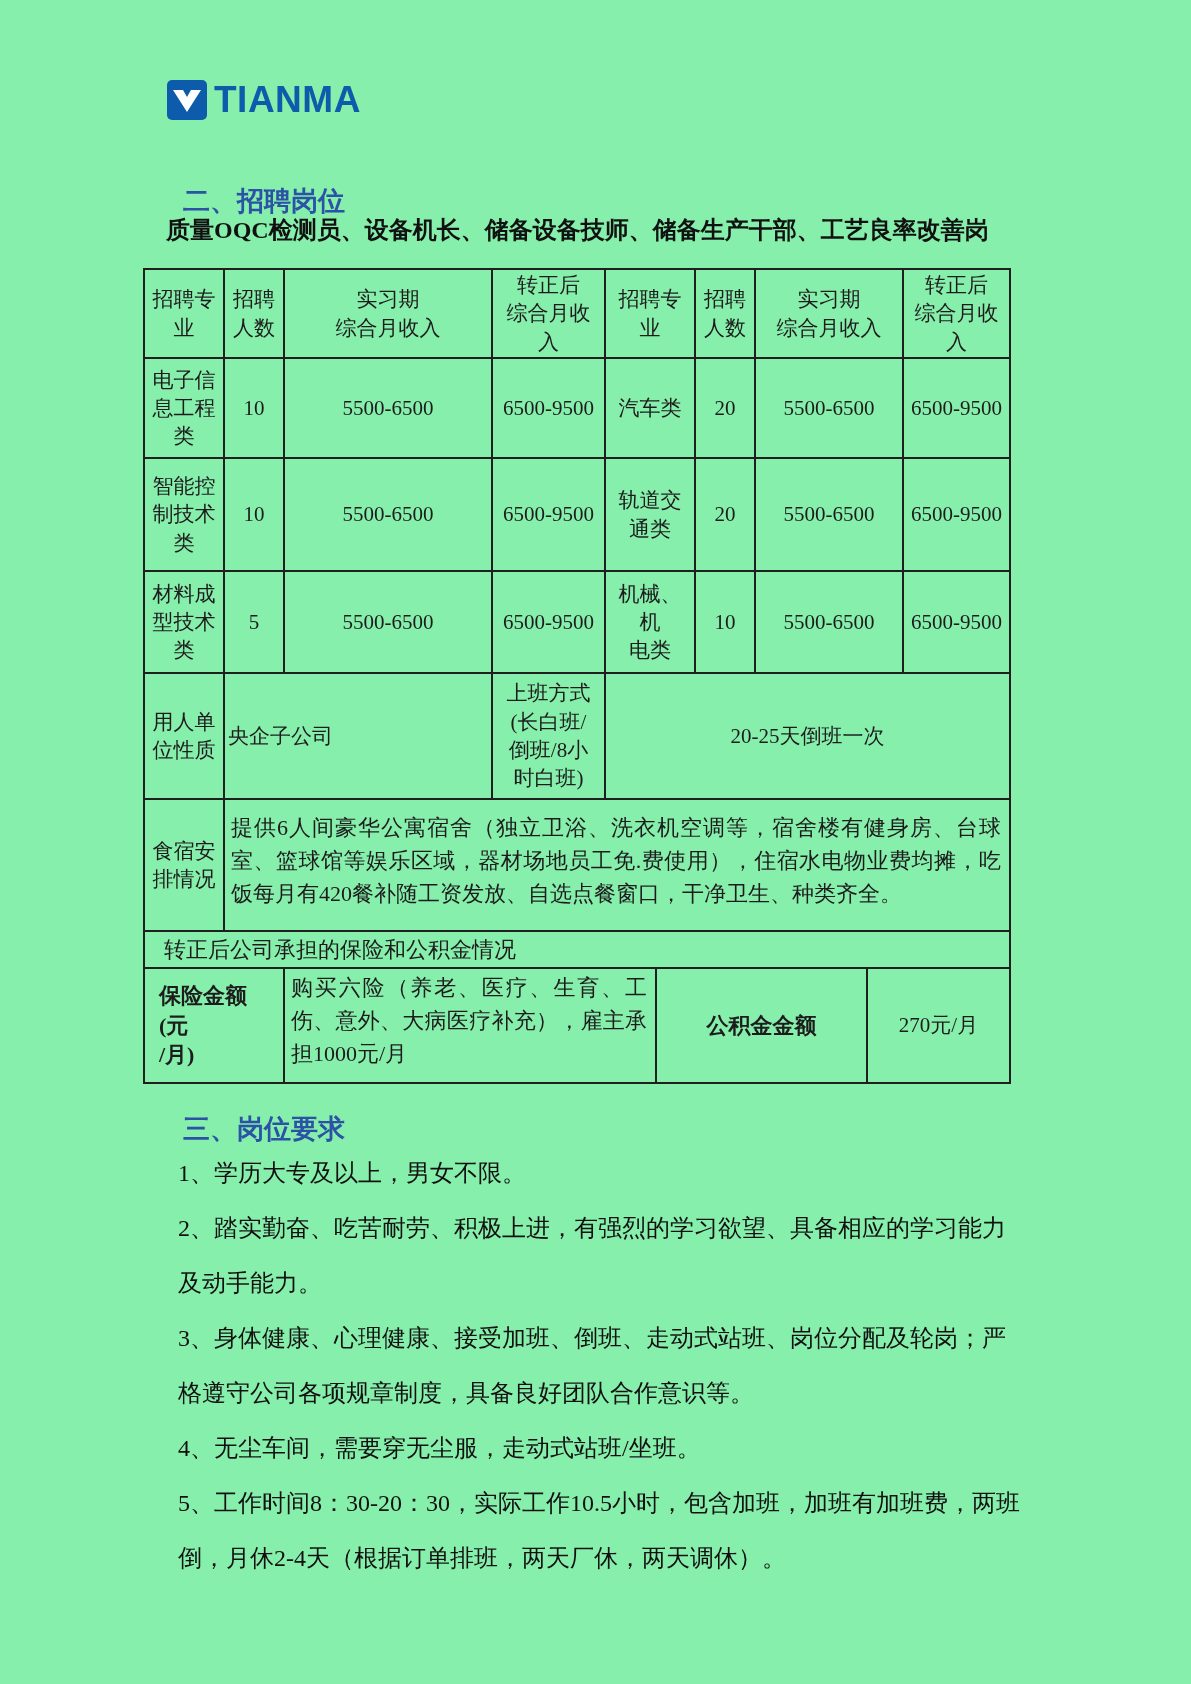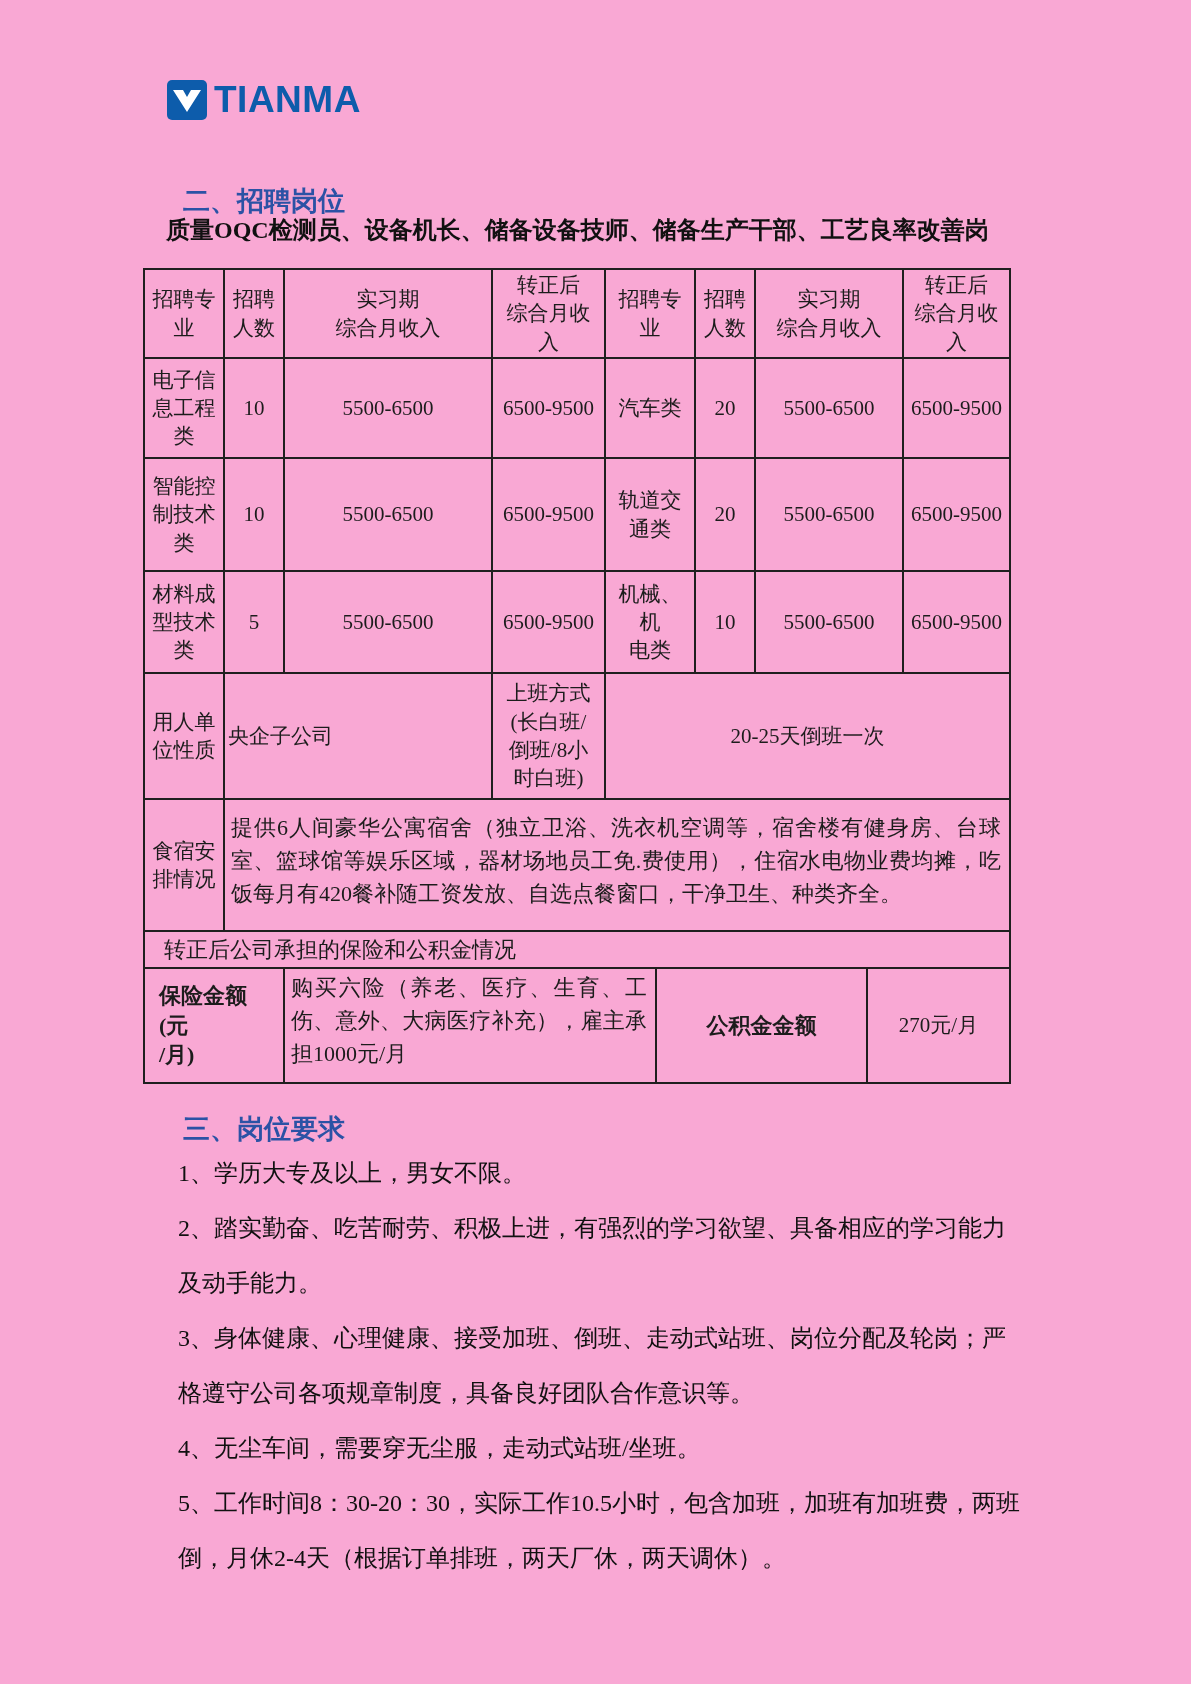--- a/index.html
+++ b/index.html
@@ -1,19 +1,19 @@
 <!DOCTYPE html>
 <html style="--heading-blue: #2b52a5; --logo-blue: #0d5cab; --border-dark: #1f1f1f;"><head>
 <meta charset="utf-8">
 <style>
   html,body { margin:0; padding:0; background:#ffffff; }
   .page {
     position:relative;
     width:1191px; height:1684px;
-    background:#f9a8d4;
+    background:#86efac;
     font-family:"Liberation Serif","DejaVu Serif",serif;
     color:#1c1c1c;
     overflow:hidden;
   }
 
   
   .logo { position:absolute; left:167px; top:80px; display:flex; align-items:center; gap:7px; }
   .logo-mark { width:40px; height:40px; display:block; }
   .logo-text {
     font-family:"Liberation Sans","DejaVu Sans",sans-serif;

